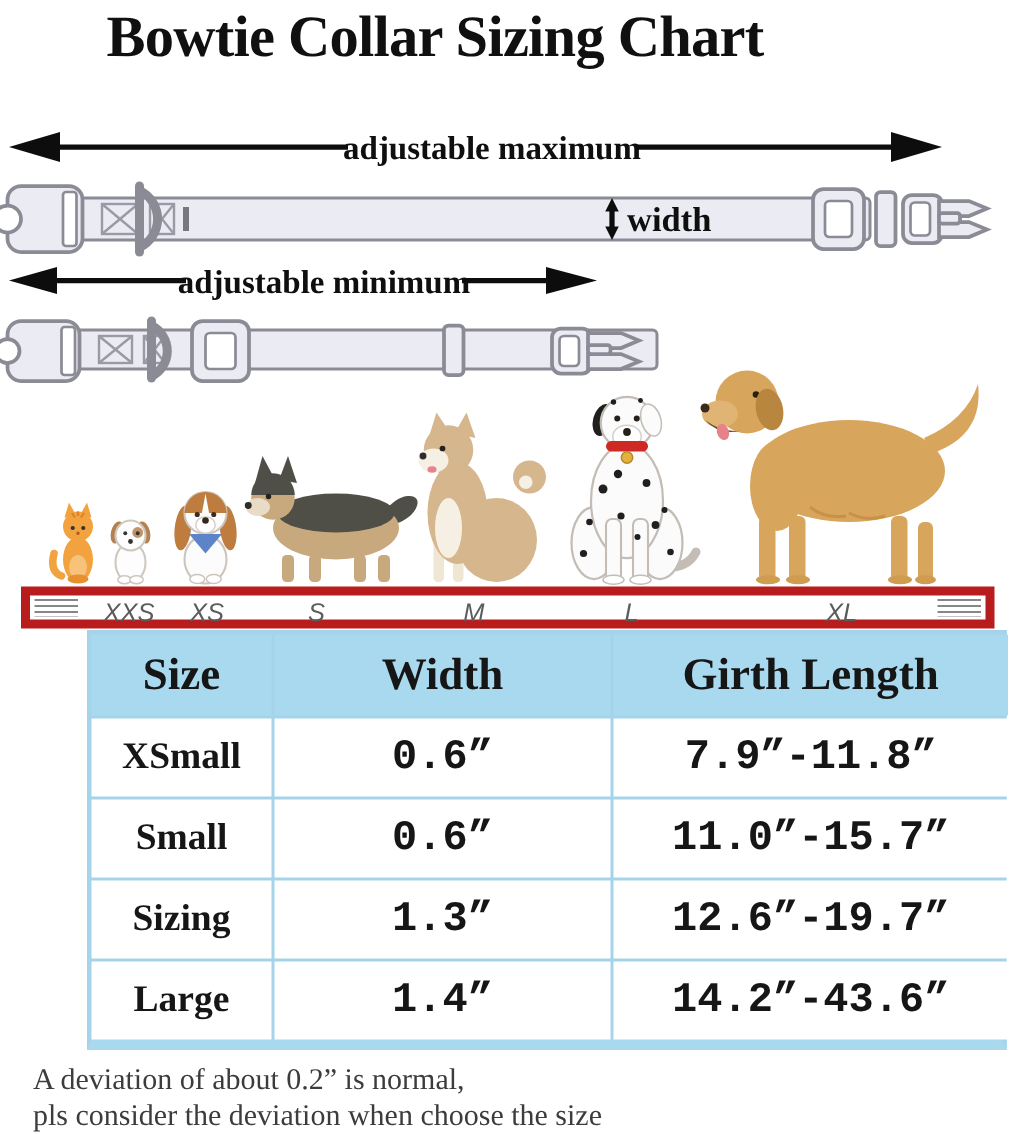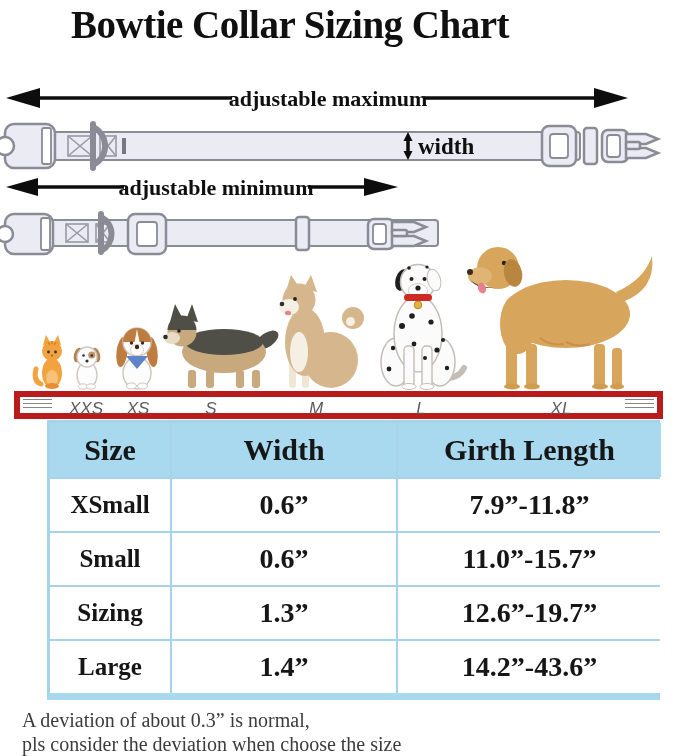--- a/index.html
+++ b/index.html
@@ -25,30 +25,30 @@
 
   .ruler{position:absolute;left:14px;top:391px;width:649px;height:28px;background:#fff;
          border:6px solid #b91c1c;box-sizing:border-box;}
   .hatch{position:absolute;top:2px;bottom:2px;width:29px;
          background:repeating-linear-gradient(to bottom,#878787 0 1.5px,transparent 1.5px 4px);}
   .hatch.left{left:3px;} .hatch.right{right:3px;}
   .ruler-label{position:absolute;top:2px;transform:translateX(-50%);
          font-family:"Liberation Sans",sans-serif;font-style:italic;
          font-size:17px;color:#5c5c5c;white-space:nowrap;}
 
-  .size-table{position:absolute;left:47px;top:420px;width:613px;
+  .size-table{position:absolute;left:58px;top:420px;width:613px;
          background:var(--table-border-blue);border:3px solid var(--table-border-blue);
          border-bottom:7px solid var(--header-blue);
          display:grid;grid-template-columns:120px 224px 263px;grid-auto-rows:auto;gap:2px;
          box-sizing:border-box;}
   .cell{background:#fff;display:flex;align-items:center;justify-content:center;
          font-weight:700;color:#161616;}
   .cell.head{background:var(--header-blue);font-size:30px;height:54px;}
   .cell.sizecol{font-size:25px;}
-  .cell.num{font-size:28px;}
+  .cell.num{font-size:28px;font-family:Liberation Mono, monospace;}
   .cell.body{height:52px;}
 
   .footer{position:absolute;left:22px;top:709px;font-size:20px;color:#3c3c3c;line-height:1.18;}
 </style>
 </head>
 <body>
 
 <div class="page">
 
   <div class="title">Bowtie Collar Sizing Chart</div>
@@ -304,17 +304,17 @@
     <div class="cell body sizecol">Sizing</div>
     <div class="cell body num">1.3”</div>
     <div class="cell body num">12.6”-19.7”</div>
 
     <div class="cell body sizecol">Large</div>
     <div class="cell body num">1.4”</div>
     <div class="cell body num">14.2”-43.6”</div>
   </div>
 
   <div class="footer">
-    <div>A deviation of about 0.3” is normal,</div>
+    <div>A deviation of about 0.2” is normal,</div>
     <div>pls consider the deviation when choose the size</div>
   </div>
 
 </div>
 
 </body></html>

